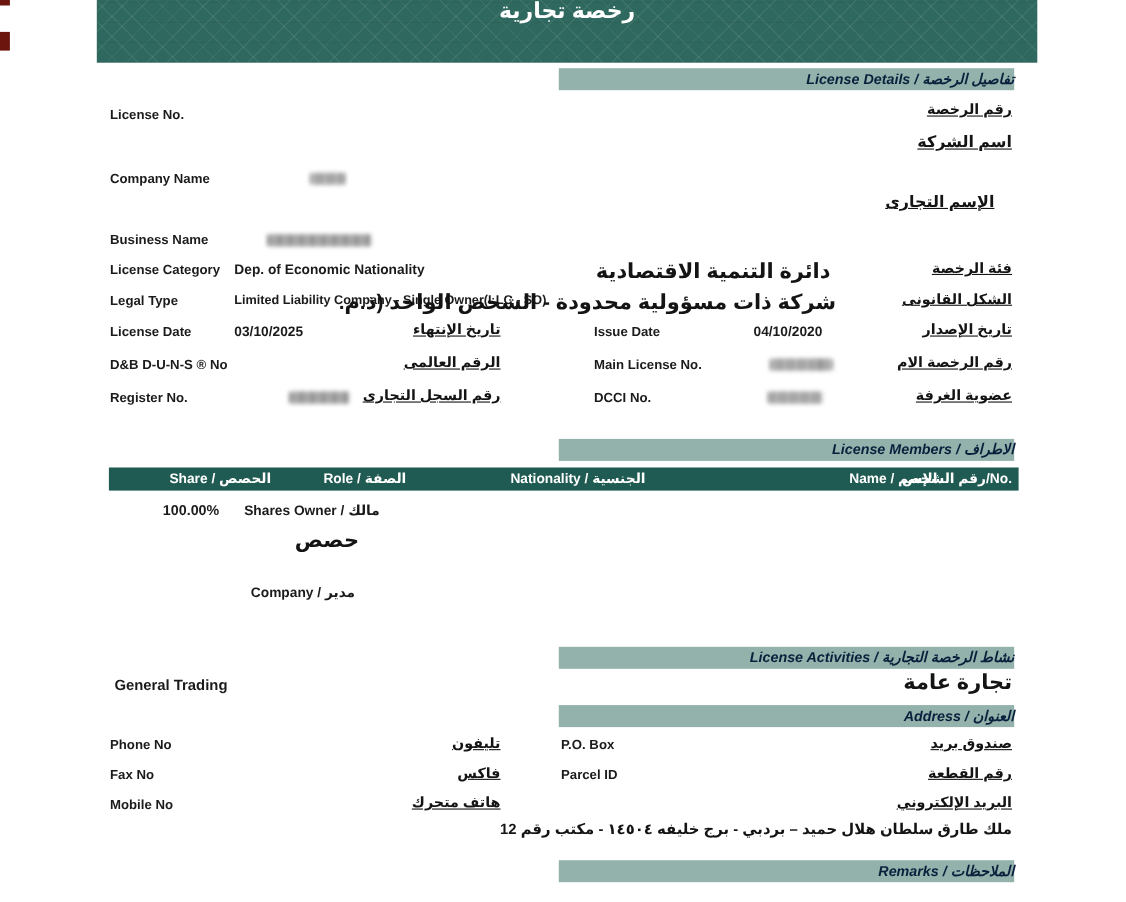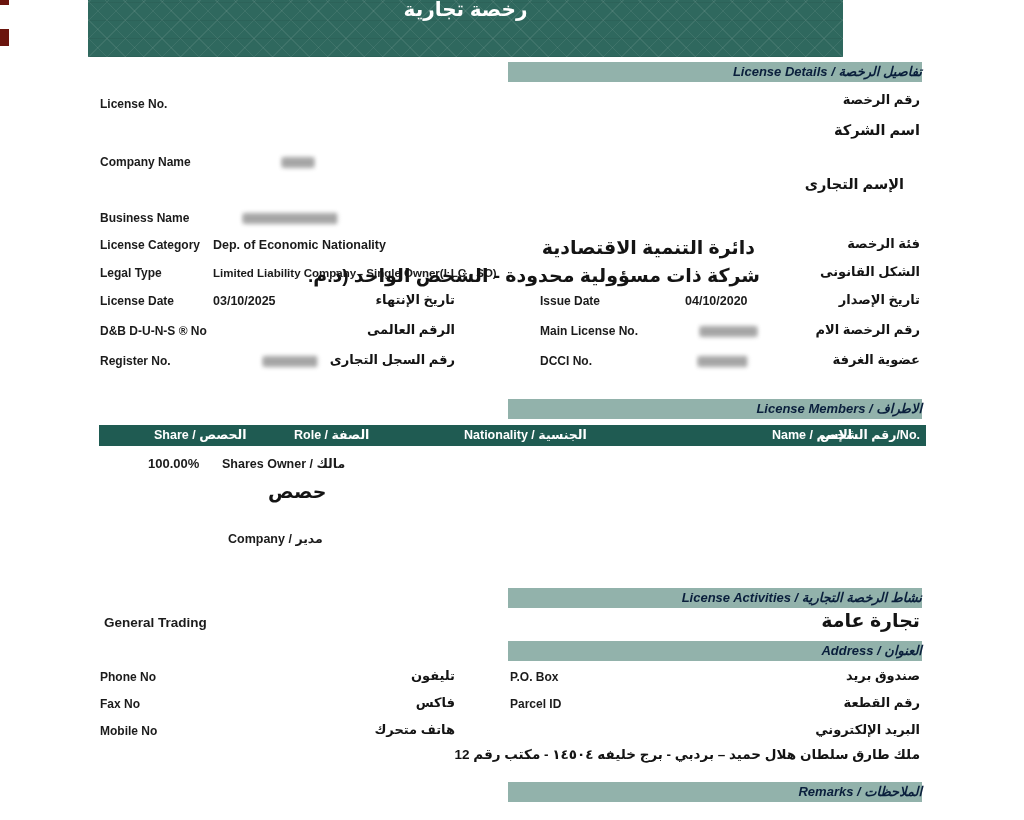--- a/index.html
+++ b/index.html
@@ -7,21 +7,21 @@
   .page {
     position:relative; width:1024px; height:820px; margin:0 auto;
     background:#ffffff; overflow:hidden;
     font-family:"Liberation Sans","DejaVu Sans",sans-serif;
     color:#141414;
   }
   .f { position:absolute; white-space:nowrap; }
 
   
   .banner {
-    position:absolute; left:88px; top:0; width:755px; height:57px;
+    position:absolute; left:88px; top:0; width:855px; height:57px;
     background:var(--banner-teal,#2f685e); overflow:hidden;
   }
   .banner::before {
     content:""; position:absolute; inset:0; pointer-events:none;
     background-image:
       repeating-linear-gradient(45deg, rgba(255,255,255,.07) 0 1px, transparent 1px 13px),
       repeating-linear-gradient(-45deg, rgba(255,255,255,.07) 0 1px, transparent 1px 13px),
       repeating-linear-gradient(0deg, rgba(0,0,0,.06) 0 1px, transparent 1px 18px);
   }
   .banner-title-ar {
@@ -43,21 +43,21 @@
     position:absolute; left:508px; width:414px; height:20px;
     background:var(--section-bar,#92b2ab);
     color:var(--section-text,#0a1f3c);
     font-weight:bold; font-size:13px; line-height:20px;
     text-align:right; padding-right:0;font-style:italic;
   }
 
   .en-label { font-weight:bold; font-size:12px; color:#1b1b1b; }
   .en-value { font-weight:bold; font-size:12.5px; color:#1b1b1b; }
   .en-sm    { font-size:11.5px; }
-  .ar-label { font-weight:bold; font-size:13px; direction:rtl; color:#141414; }
+  .ar-label { font-weight:bold; font-size:13px; direction:rtl; color:#141414;text-decoration:underline; }
   .ar-lg    { font-size:14.5px;text-align:center; }
   .ar-value { font-weight:bold; font-size:19px; direction:rtl; color:#141414; }
 
   
   .tbl-head {
     position:absolute; left:99px; top:425px; width:827px; height:21px;
     background:var(--table-header,#1f5b52); color:#fff;
   }
   .tbl-head span {
     position:absolute; top:0; line-height:21px;

